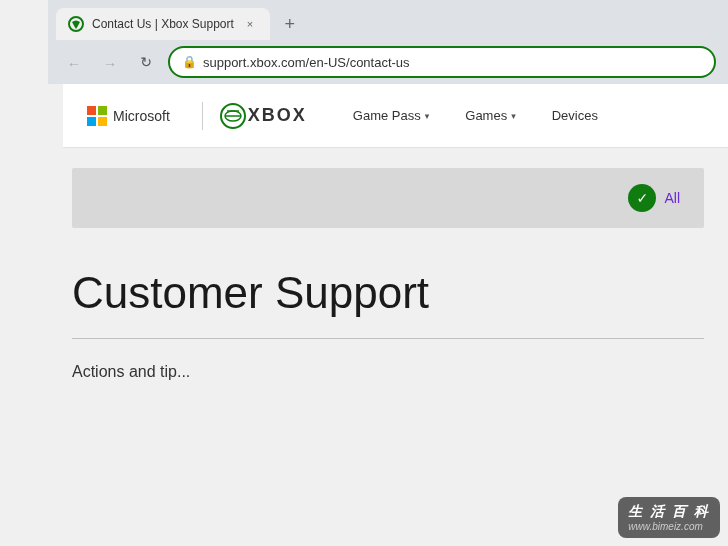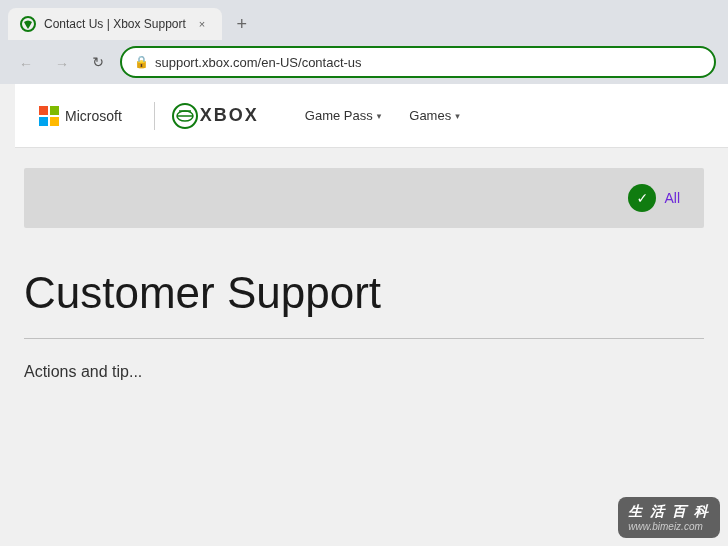--- a/index.html
+++ b/index.html
@@ -185,21 +185,21 @@
     .xbox-text {
       font-size: 18px;
       font-weight: 700;
       color: #333;
       letter-spacing: 2px;
     }
 
     .nav-links {
       display: flex;
       align-items: flex-end;
-      gap: 0;
+      gap: 8px;
       margin-left: 8px;
     }
 
     .nav-link {
       display: flex;
       align-items: center;
       gap: 4px;
       padding: 0 14px;
       height: 64px;
       font-size: 13px;
@@ -301,20 +301,21 @@
 
     .watermark-line2 {
       font-size: 10px;
       color: #ccc;
     }
 
     .browser-wrapper {
       position: relative;
       width: 728px;
       height: 546px;
+      padding-left: 48px;
     }
   </style>
 </head>
 <body>
 
 <div class="browser-wrapper">
   <div class="browser-chrome">
 
     <div class="tab-bar">
       <div class="tab-active">
@@ -367,20 +368,23 @@
 
       <div class="nav-links">
         <div class="nav-link">
           <span>Game Pass</span>
           <span class="chevron">▾</span>
         </div>
         <div class="nav-link">
           <span>Games</span>
           <span class="chevron">▾</span>
         </div>
+        <div class="nav-link-devices">
+          <span>Devices</span>
+        </div>
       </div>
     </div>
 
     <div class="site-body">
 
       <div class="status-banner">
         <div class="status-check">
           <span>✓</span>
         </div>
         <span class="status-text">All</span>

